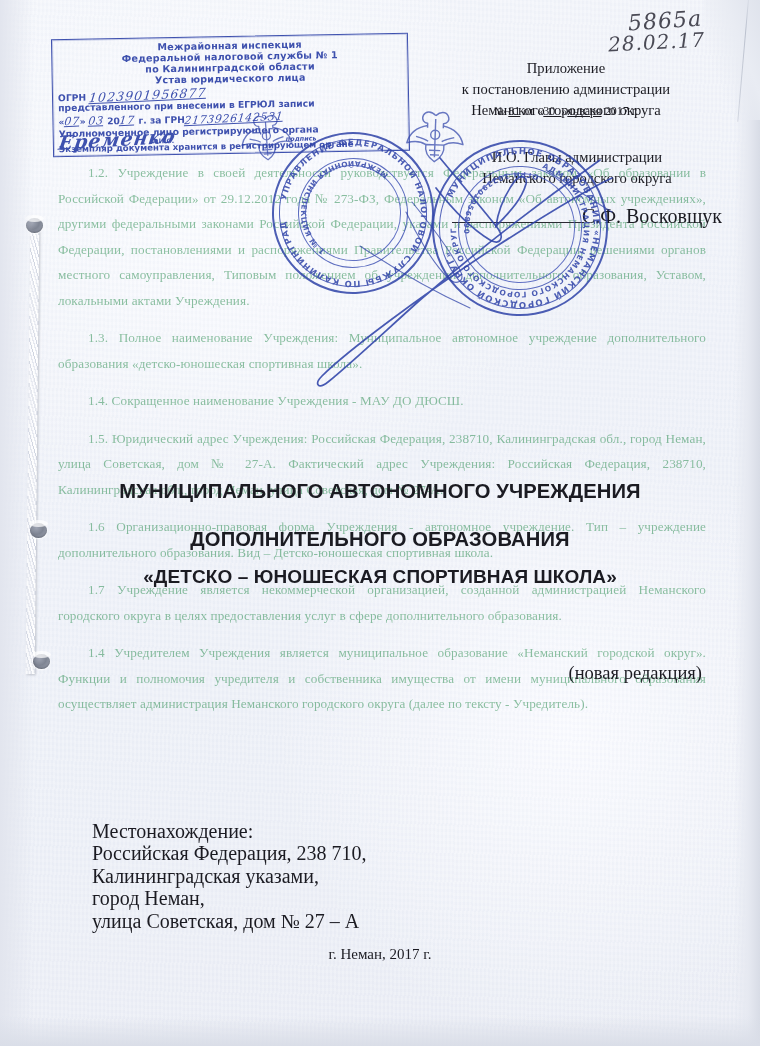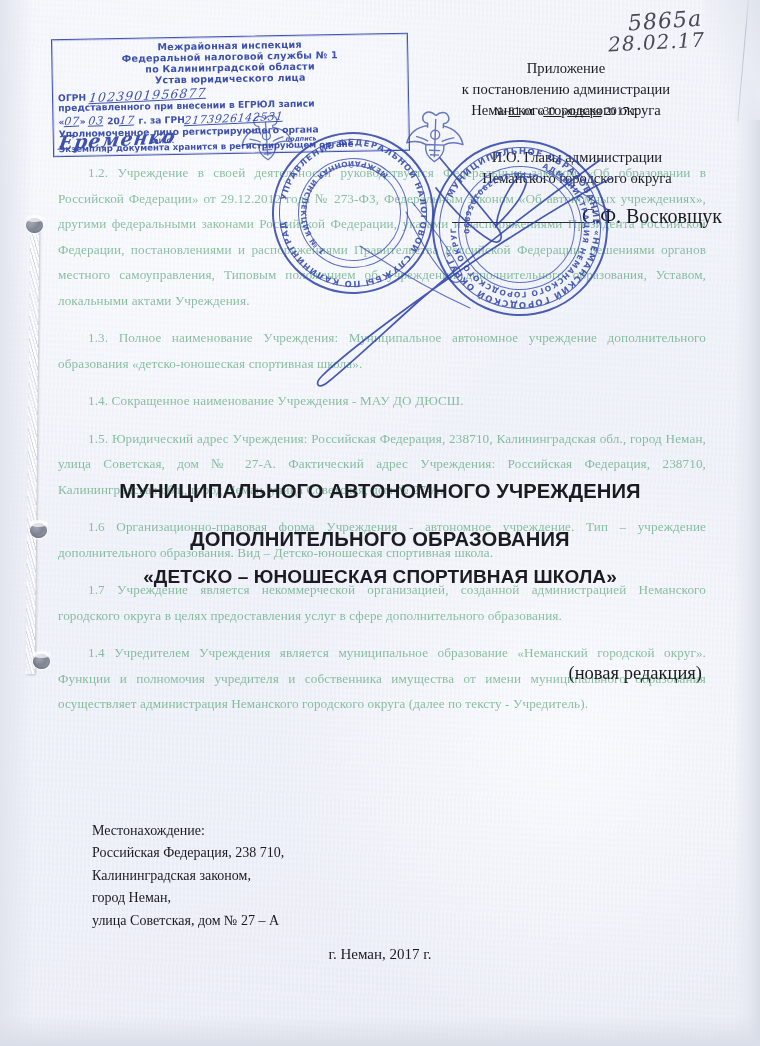--- a/index.html
+++ b/index.html
@@ -151,21 +151,21 @@
 
   .redaction {
     right: 58px;
     top: 663px;
     font-size: 18.5px;
   }
 
   .location {
     left: 92px;
     top: 820px;
-    font-size: 14px;
+    font-size: 20px;
     line-height: 22.4px;
   }
 
   .footer {
     left: 0; right: 0;
     top: 946px;
     text-align: center;
     font-size: 15px;
   }
 
@@ -394,21 +394,21 @@
 
   <div class="blk t-line t1">МУНИЦИПАЛЬНОГО АВТОНОМНОГО УЧРЕЖДЕНИЯ</div>
   <div class="blk t-line t2">ДОПОЛНИТЕЛЬНОГО ОБРАЗОВАНИЯ</div>
   <div class="blk t-line t3">«ДЕТСКО – ЮНОШЕСКАЯ СПОРТИВНАЯ ШКОЛА»</div>
 
   <div class="blk redaction">(новая редакция)</div>
 
   <div class="blk location">
     <div>Местонахождение:</div>
     <div>Российская Федерация, 238 710,</div>
-    <div>Калининградская законом,</div>
+    <div>Калининградская указами,</div>
     <div>город Неман,</div>
     <div>улица Советская, дом № 27 – А</div>
   </div>
 
   <div class="blk footer">г. Неман, 2017 г.</div>
 
   <div class="pencil pencil-num">5865а</div>
   <div class="pencil pencil-date">28.02.17</div>
 
   <div class="taxstamp">

